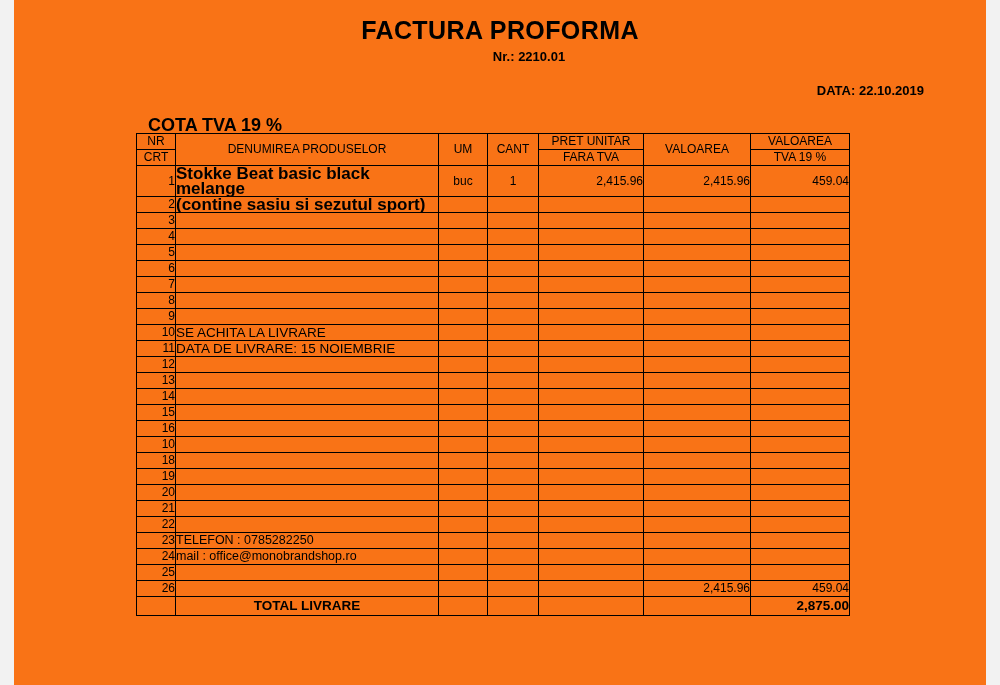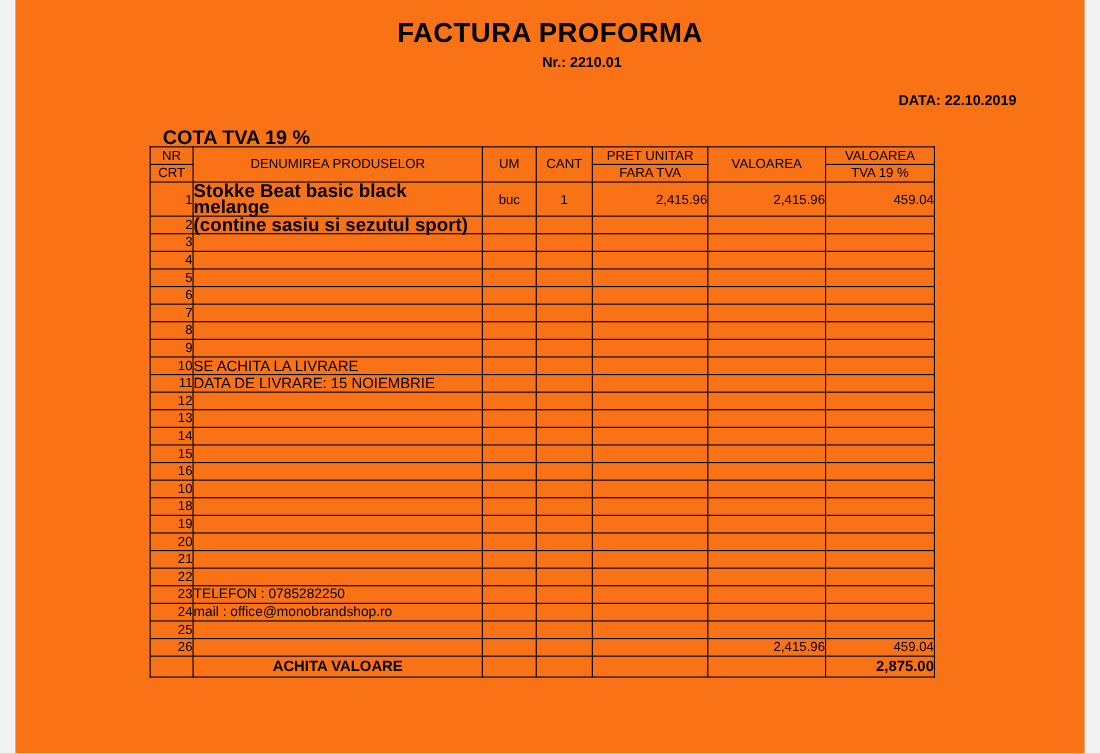--- a/index.html
+++ b/index.html
@@ -406,21 +406,21 @@
           <td class="c-um nb-top"></td>
           <td class="c-cant nb-top"></td>
           <td class="c-num nb-top"></td>
           <td class="c-num nb-top">2,415.96</td>
           <td class="c-num nb-top">459.04</td>
         </tr>
       </tbody>
     <tfoot>
       <tr class="total-row">
         <td class="noborder"></td>
-        <td class="total-label">ACHITA VALOARE</td>
+        <td class="total-label">TOTAL LIVRARE</td>
         <td class="noborder"></td>
         <td class="noborder"></td>
         <td class="noborder"></td>
         <td class="noborder"></td>
         <td class="c-num">2,875.00</td>
       </tr>
     </tfoot>
   </table>
 
 </div>

